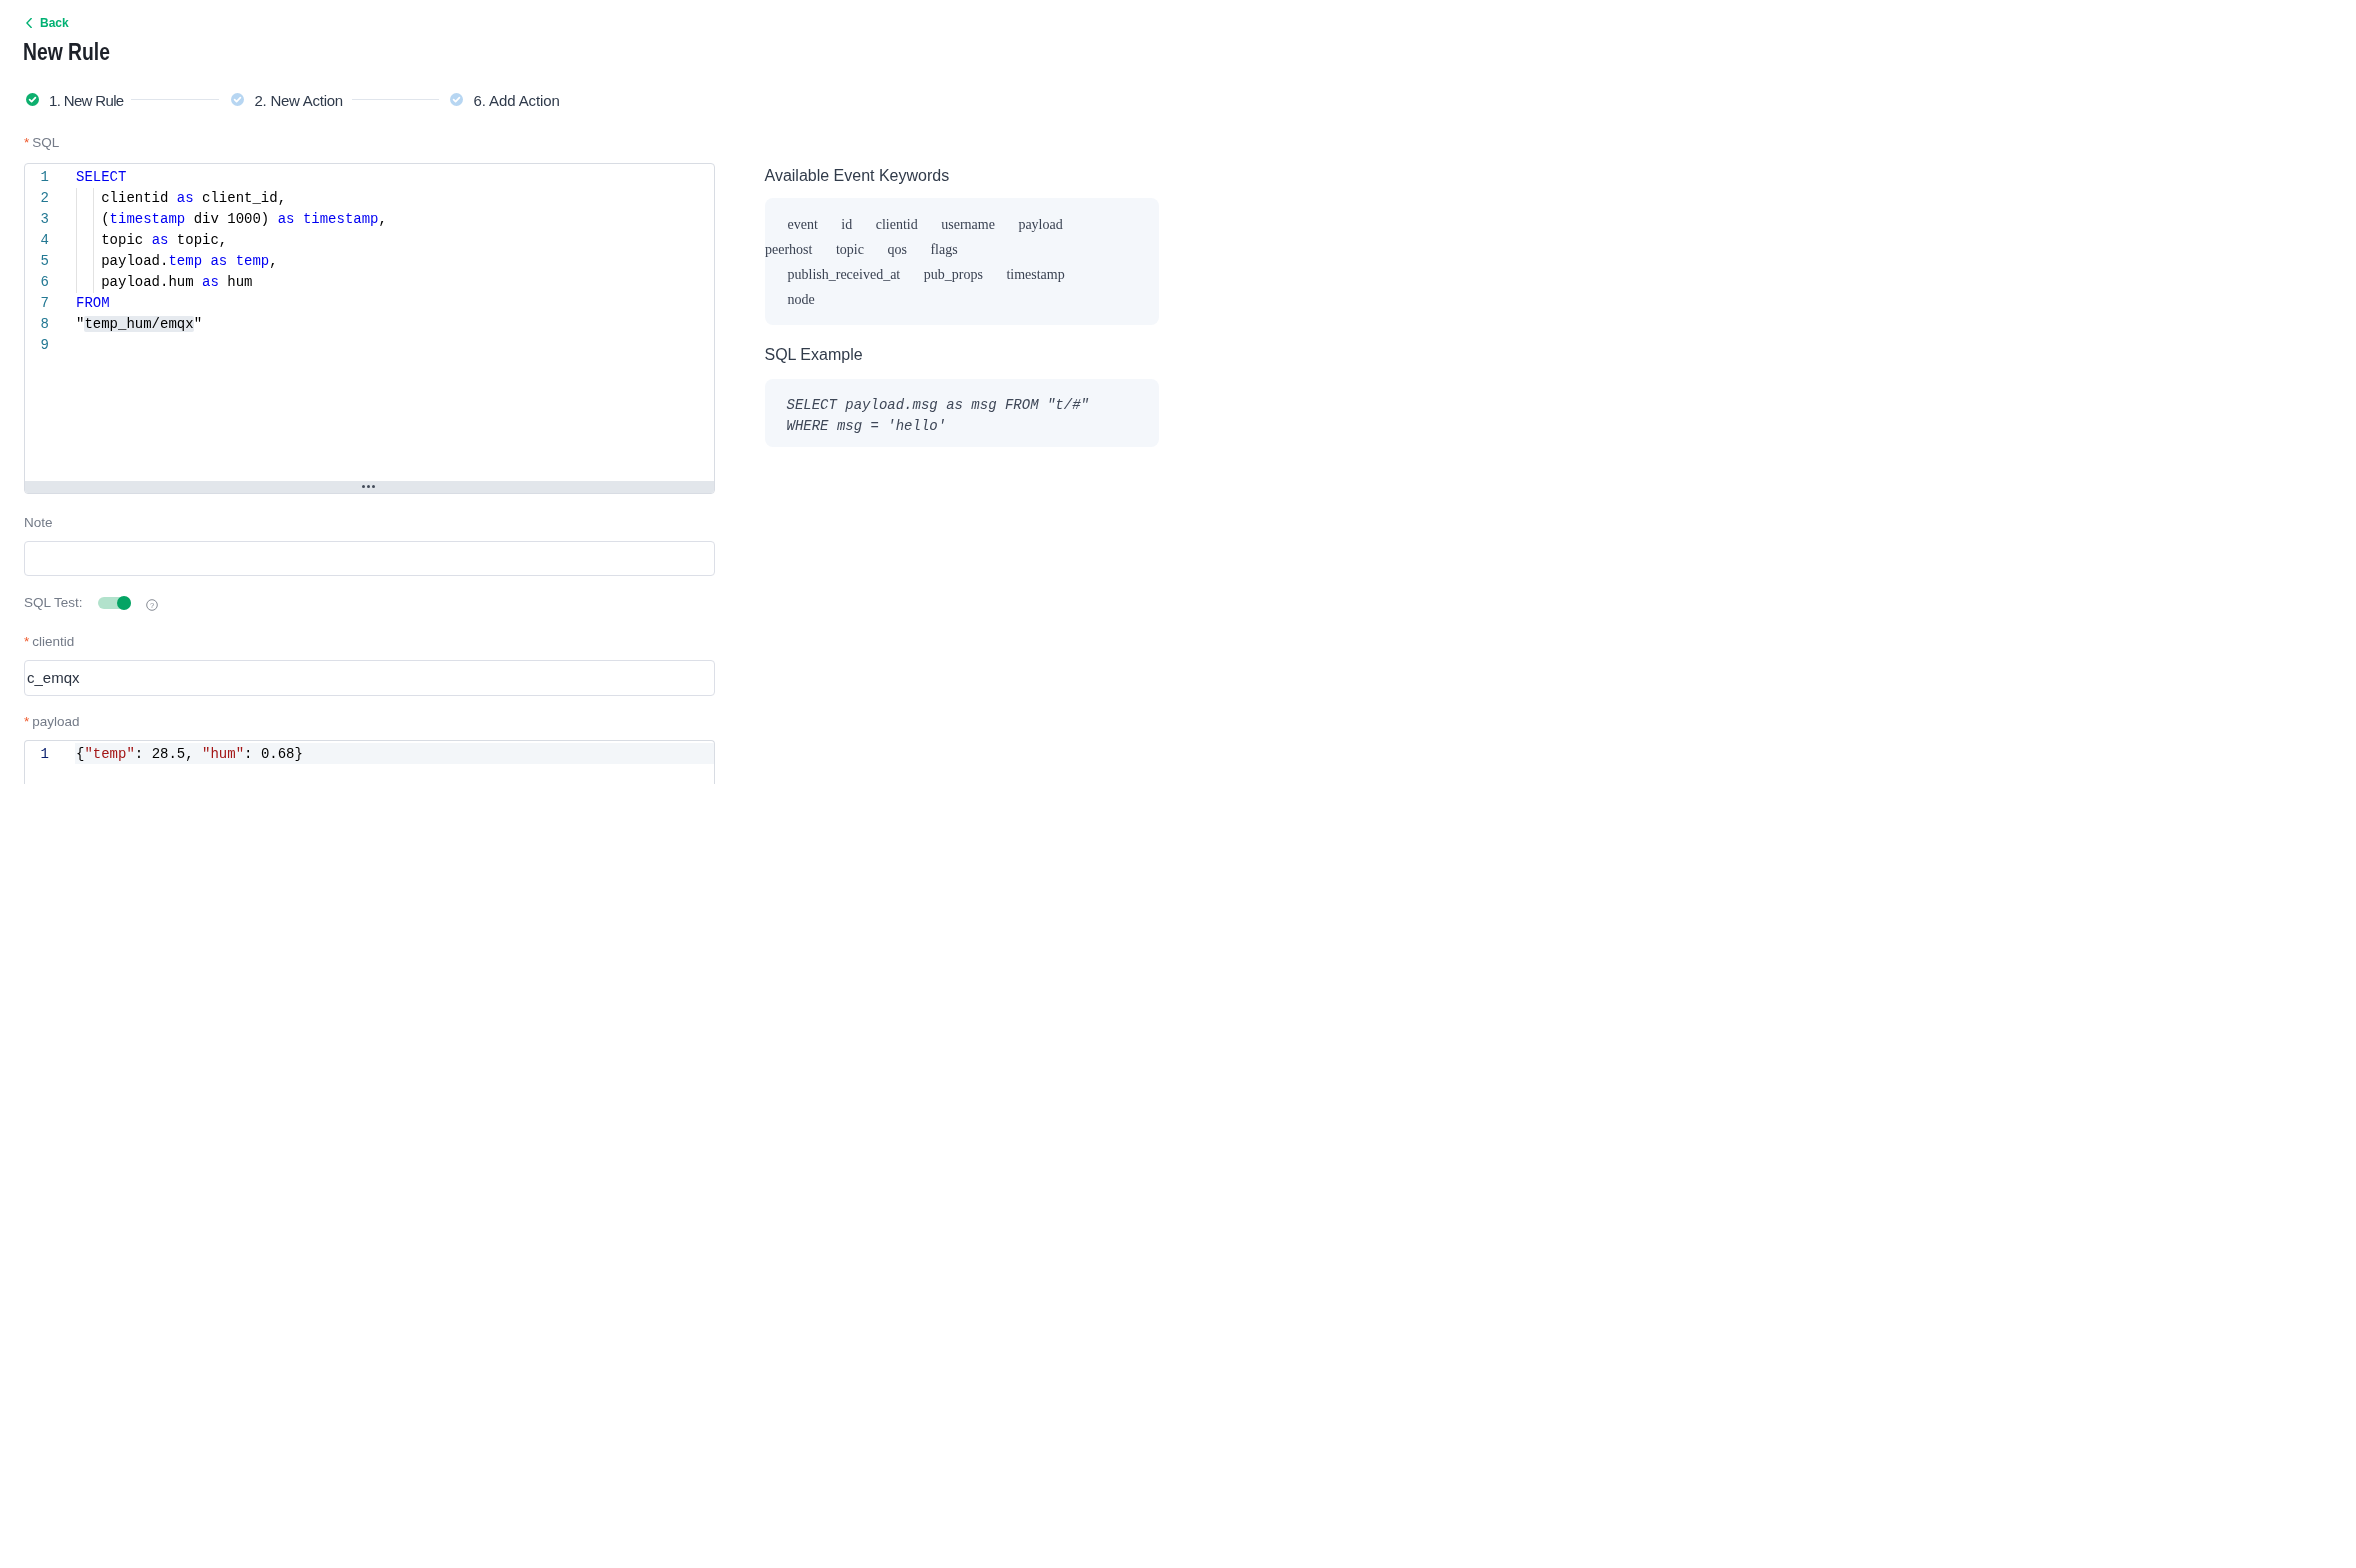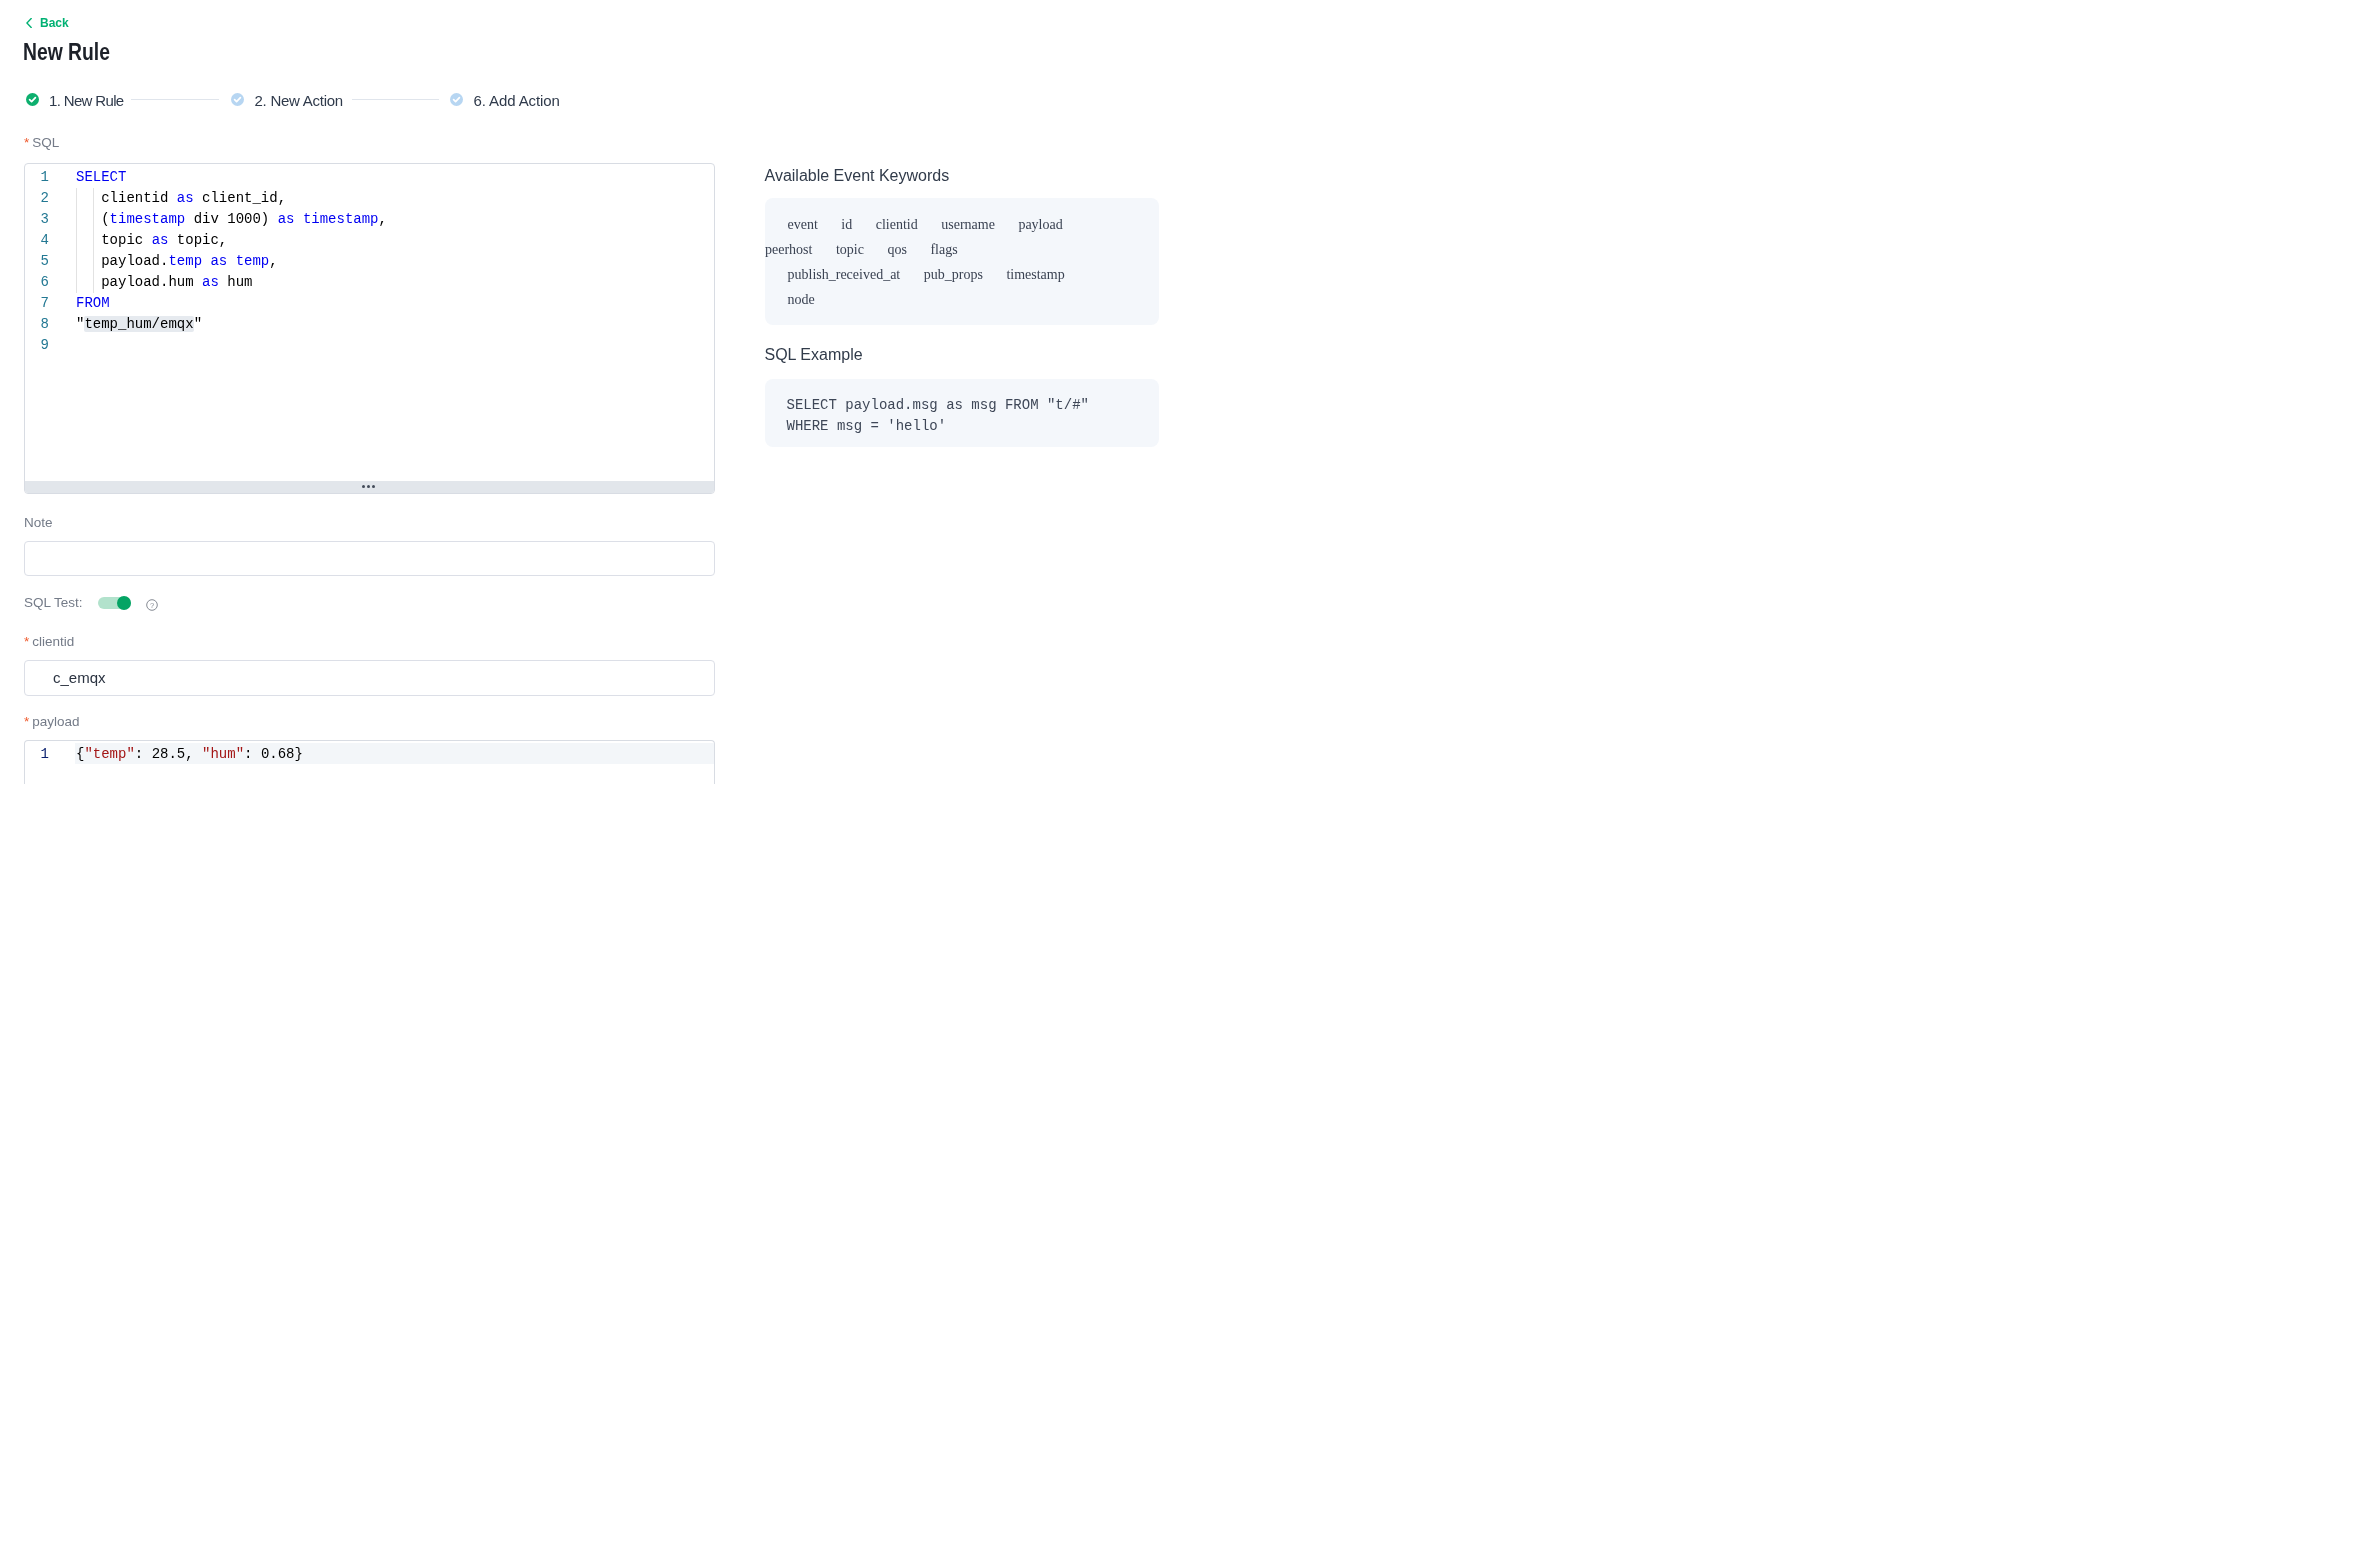--- a/index.html
+++ b/index.html
@@ -17,21 +17,21 @@
 .g { background:#0daf6e; }
 .b { background:#b7d6f2; }
 .step-label { top:91.5px; font-size:15px; color:#2f3a4b; line-height:17px; white-space:nowrap; }
 .step-line { height:1px; background:#e0e5ec; top:98.5px; }
 
 
 .flabel { font-size:13.5px; color:#747b88; line-height:18px; white-space:nowrap; }
 .star { color:#ef5a2e; margin-right:3px; }
 
 
-.input { height:35px; border:1px solid #dcdfe7; border-radius:4px; background:#fff; font-size:15px; color:#2b3341; line-height:33px; padding-left:28px; }
+.input { height:35px; border:1px solid #dcdfe7; border-radius:4px; background:#fff; font-size:15px; color:#2b3341; line-height:33px; padding-left:2px; }
 
 
 .editor { border:1px solid #d8dce3; border-radius:4px; background:#fff; }
 .mono { font-family:"Liberation Mono", monospace; font-size:14px; line-height:21px; }
 .cl, .pre { white-space:pre; }
 .cl { height:21px; }
 .gut { color:#237893; text-align:right; }
 .k { color:#0000f2; }
 .num { color:#000000; }
 .str { color:#a31515; }
@@ -39,21 +39,21 @@
 .guide { width:1px; background:#e2e2e2; }
 .strip { left:0; right:0; bottom:0; height:12px; background:#e2e6eb; border-radius:0 0 3px 3px; }
 .dots { width:3px; height:3px; border-radius:50%; background:#434b59; top:4.5px; }
 
 
 .h2 { font-size:16px; font-weight:400; color:#313b4a; white-space:nowrap; }
 .kwbox { left:765px; top:197.5px; width:394px; height:127px; background:#f4f7fb; border-radius:8px; }
 .kwrow { left:22.5px; font-size:14px; color:#3a4252; white-space:nowrap; }
 .kwrow span { margin-right:23.5px;font-family:Liberation Serif, serif; }
 .exbox { left:765px; top:379px; width:394px; height:68px; background:#f4f7fb; border-radius:8px; }
-.exline { left:21.5px; color:#3e4757; }
+.exline { left:21.5px; color:#3e4757;font-style:italic; }
 
 
 .sw-track { left:98px; top:596.5px; width:33px; height:12px; border-radius:6px; background:#b2e2cc; }
 .sw-knob { left:116.5px; top:595.5px; width:14.5px; height:14.5px; border-radius:50%; background:#04a464; }
 .helpq { left:146px; top:596.5px; width:12px; height:12px; }
 </style>
 </head>
 <body>
 <div class="page">
 

